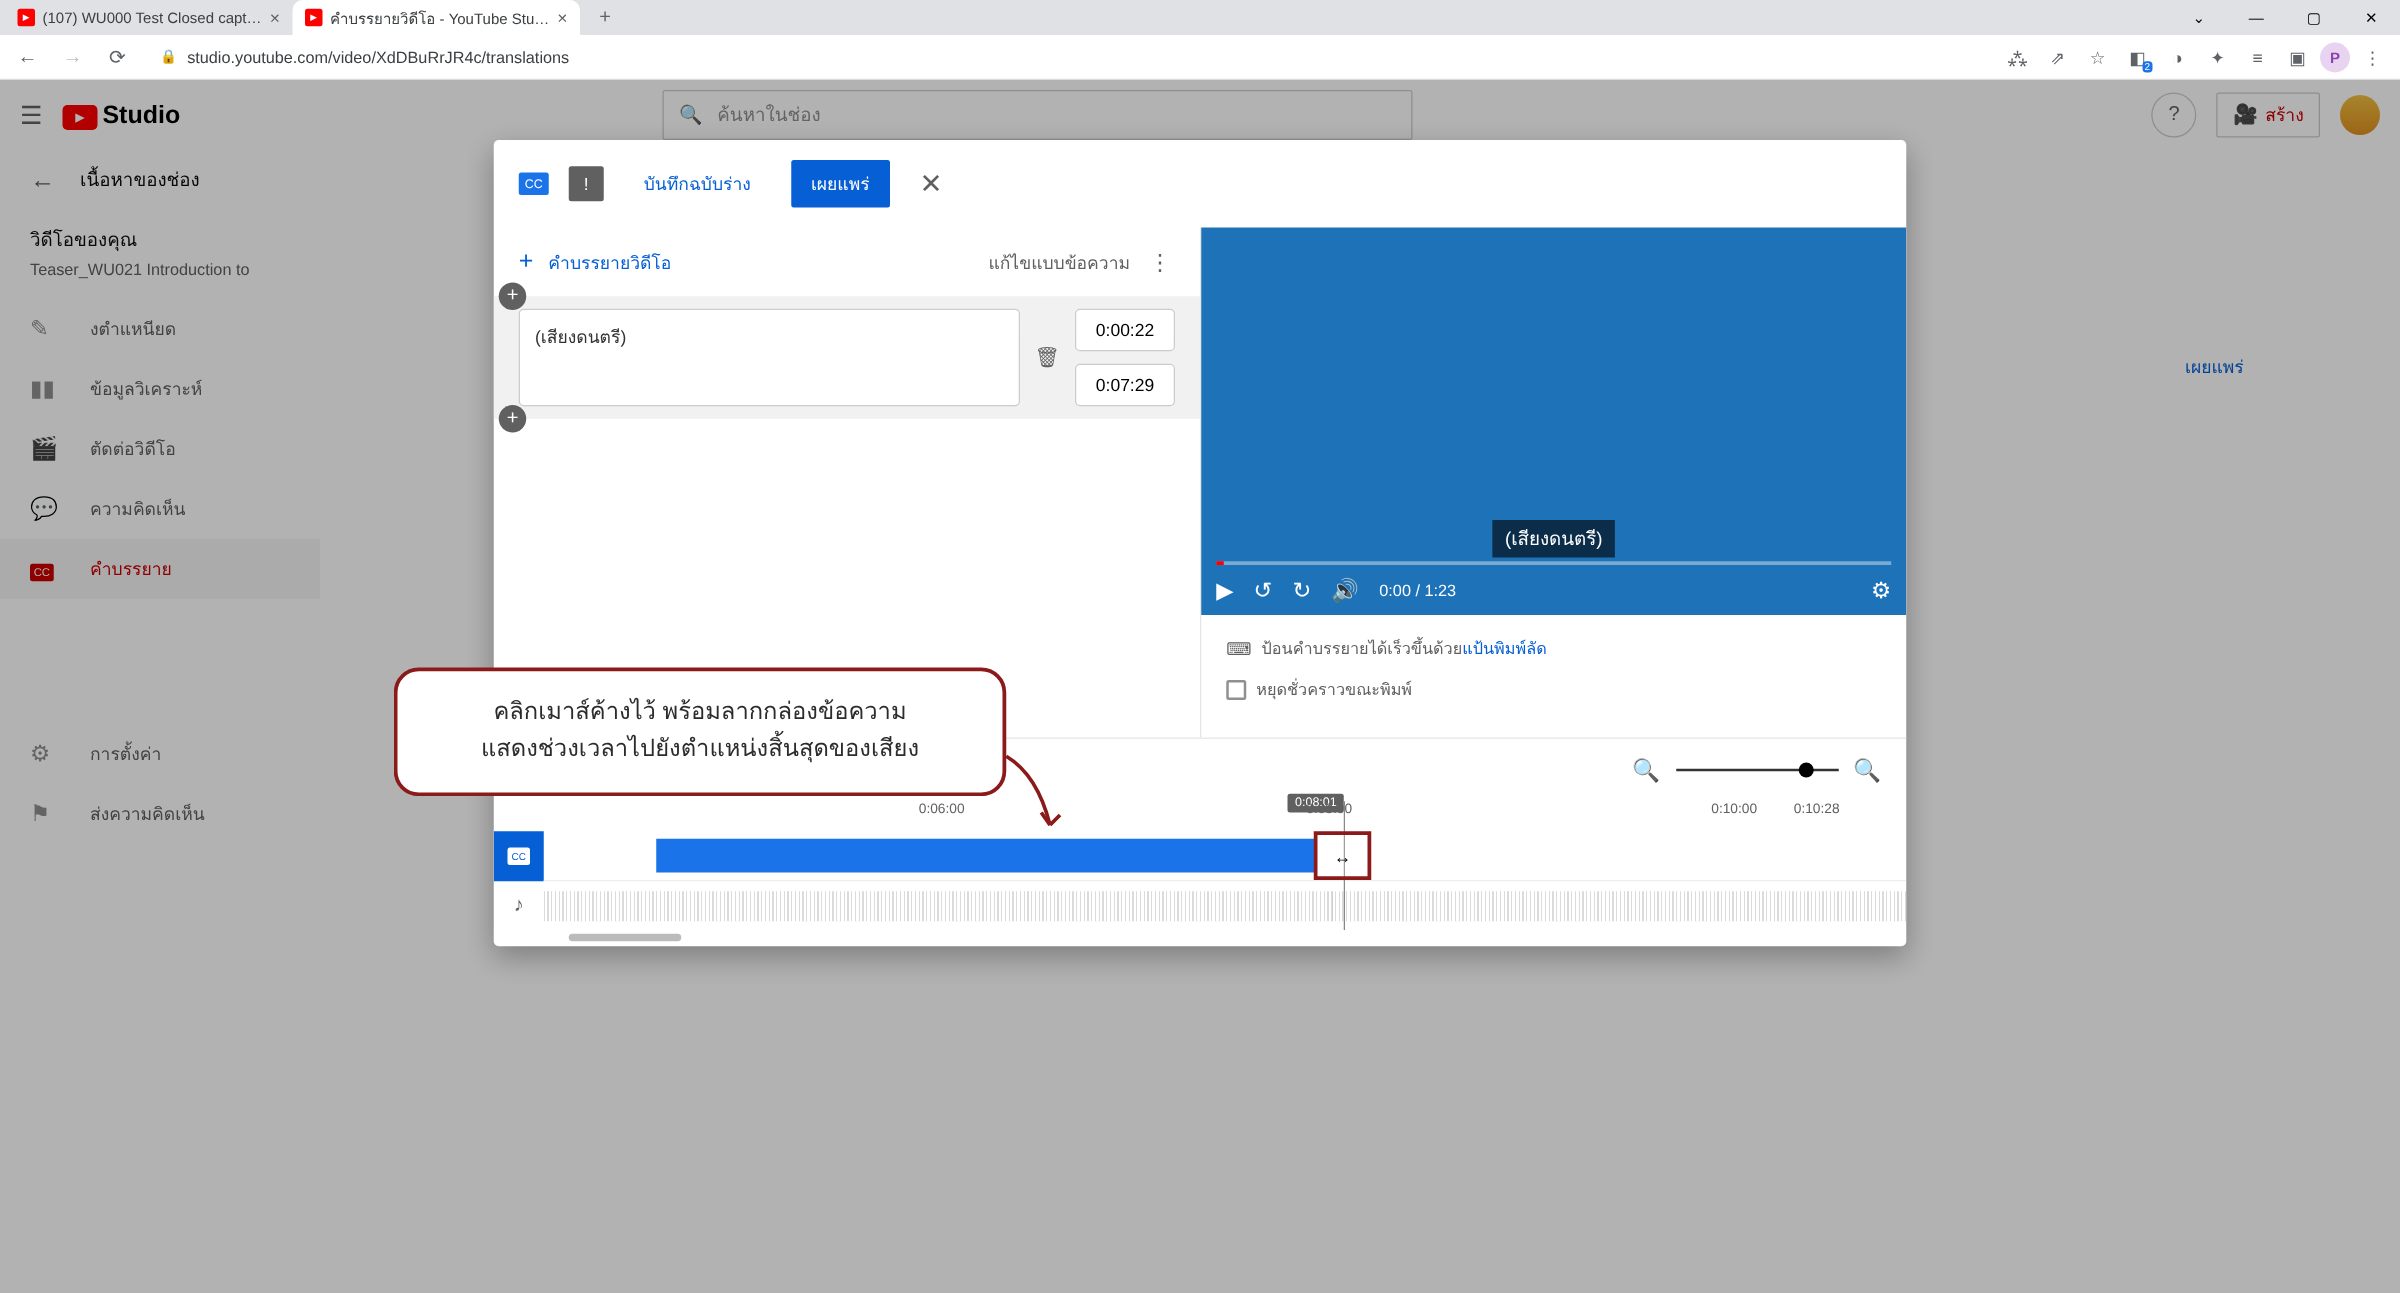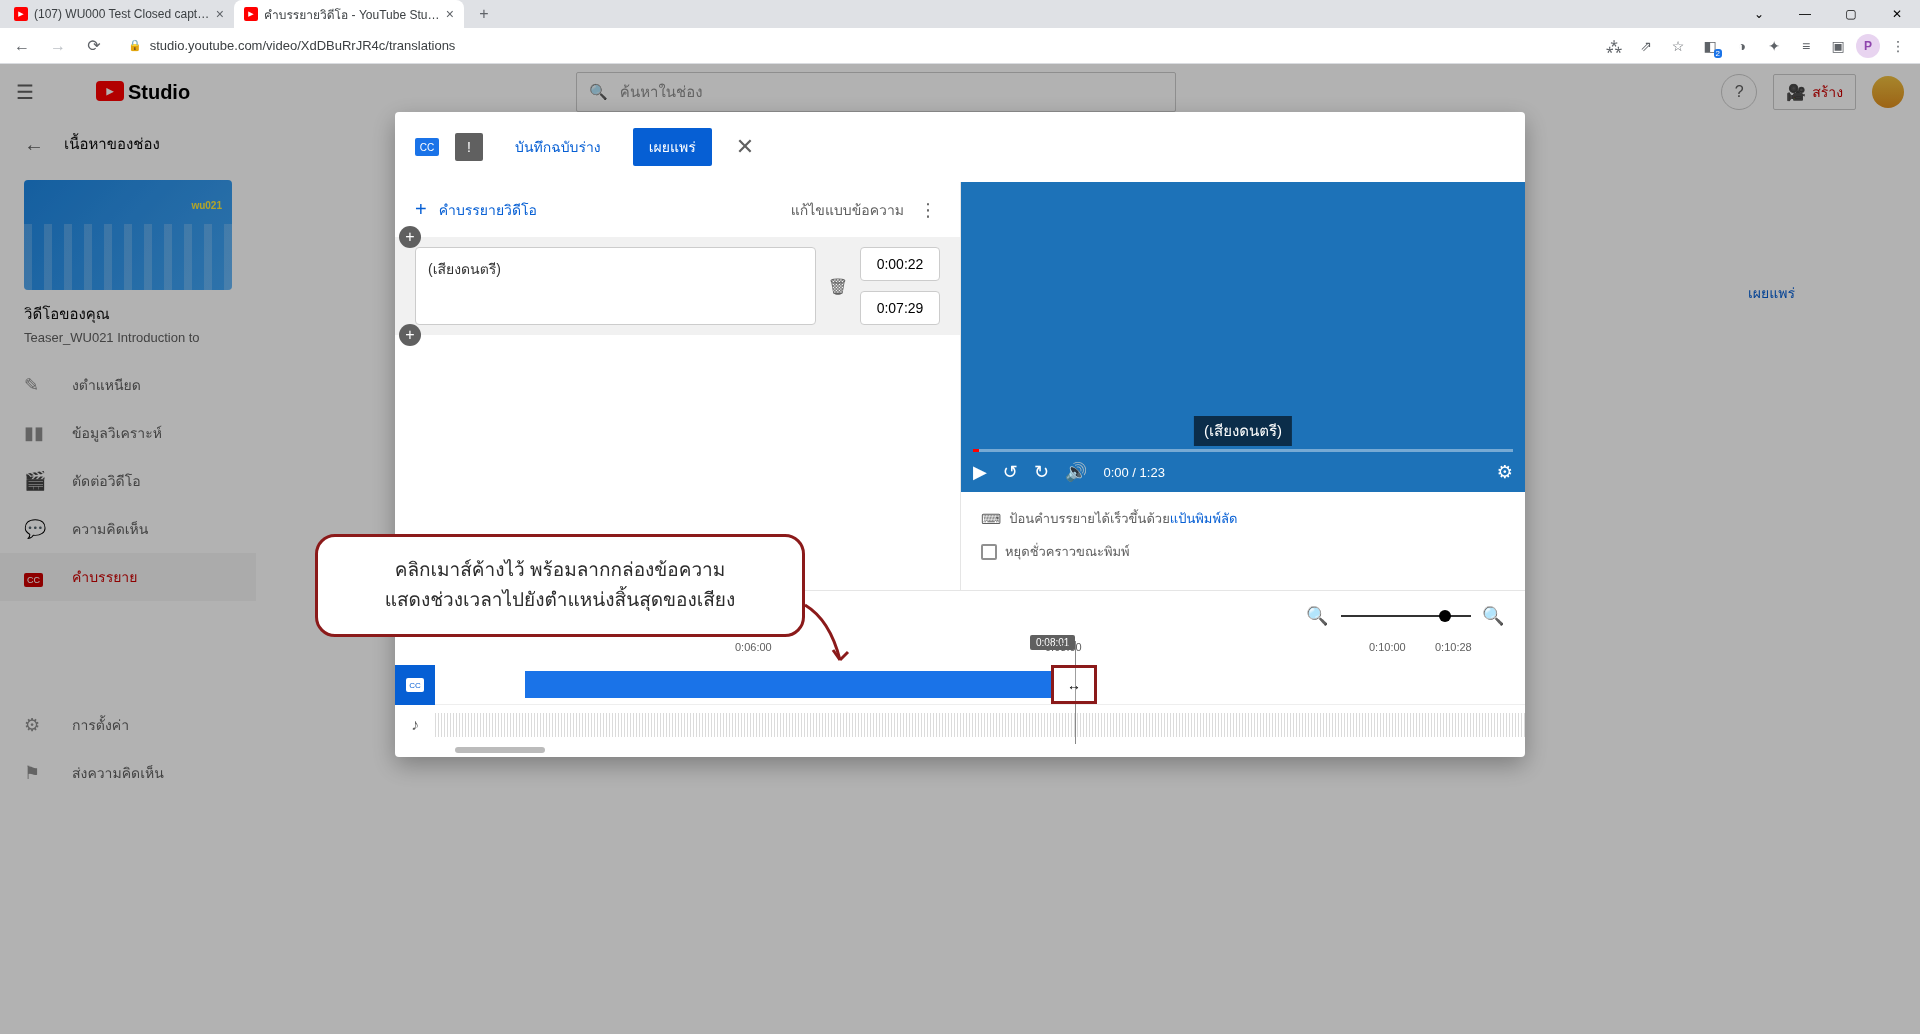--- a/index.html
+++ b/index.html
@@ -26,21 +26,21 @@
 .lock-icon { color: #5f6368; font-size: 11px; }
 .ext-icons { display: flex; gap: 4px; align-items: center; }
 .ext-icon { width: 28px; height: 28px; display: flex; align-items: center; justify-content: center; color: #5f6368; font-size: 14px; position: relative; }
 .ext-badge { position: absolute; bottom: 2px; right: 2px; background: #1a73e8; color: #fff; font-size: 8px; border-radius: 3px; padding: 0 2px; }
 .avatar-circle { width: 24px; height: 24px; border-radius: 50%; background: #e8d4f0; color: #8e44ad; display: flex; align-items: center; justify-content: center; font-size: 12px; font-weight: bold; }
 
 
 .studio-container { background: #fff; height: calc(100vh - 64px); position: relative; }
 .studio-header { display: flex; align-items: center; height: 56px; padding: 0 16px; gap: 16px; }
 .hamburger { font-size: 20px; color: #606060; cursor: pointer; }
-.studio-logo { display: flex; align-items: flex-start; gap: 4px; font-size: 20px; font-weight: bold; margin-left: 46px; }
+.studio-logo { display: flex; align-items: flex-end; gap: 4px; font-size: 20px; font-weight: bold; }
 .yt-logo-box { width: 28px; height: 20px; background: #ff0000; border-radius: 4px; display: flex; align-items: center; justify-content: center; }
 .yt-logo-box::after { content: "▶"; color: #fff; font-size: 9px; }
 .search-bar { flex: 0 0 600px; margin-left: 370px; height: 40px; border: 1px solid #ccc; border-radius: 2px; display: flex; align-items: center; padding: 0 12px; gap: 12px; color: #909090; font-size: 15px; }
 .header-right { margin-left: auto; display: flex; align-items: center; gap: 16px; }
 .help-btn { width: 36px; height: 36px; border: 1px solid #ccc; border-radius: 50%; display: flex; align-items: center; justify-content: center; color: #606060; }
 .create-btn { display: flex; align-items: center; gap: 6px; border: 1px solid #ccc; border-radius: 2px; padding: 6px 12px; font-size: 14px; color: #cc0000; font-weight: 500; }
 .create-btn .cam-icon { font-size: 16px; }
 .user-avatar { width: 32px; height: 32px; border-radius: 50%; background: linear-gradient(#f0c040, #e09020); }
 
 .studio-back-row { display: flex; align-items: center; padding: 12px 24px; gap: 20px; }
@@ -201,24 +201,20 @@
       <div class="user-avatar"></div>
     </div>
   </div>
 
   <div class="studio-back-row">
     <div class="back-arrow">←</div>
     <div class="back-text">เนื้อหาของช่อง</div>
   </div>
 
   <div class="sidebar">
-    <div class="video-thumb">
-      <div class="video-thumb-title">wu021</div>
-      <div class="video-thumb-inner"></div>
-    </div>
     <div class="video-title-text">วิดีโอของคุณ</div>
     <div class="video-sub-text">Teaser_WU021 Introduction to</div>
     <div class="sidebar-item">
         <span class="sb-icon">✎</span>
         <span>งตำแหนียด</span>
       </div>
     <div class="sidebar-item">
         <span class="sb-icon">▮▮</span>
         <span>ข้อมูลวิเคราะห์</span>
       </div>

